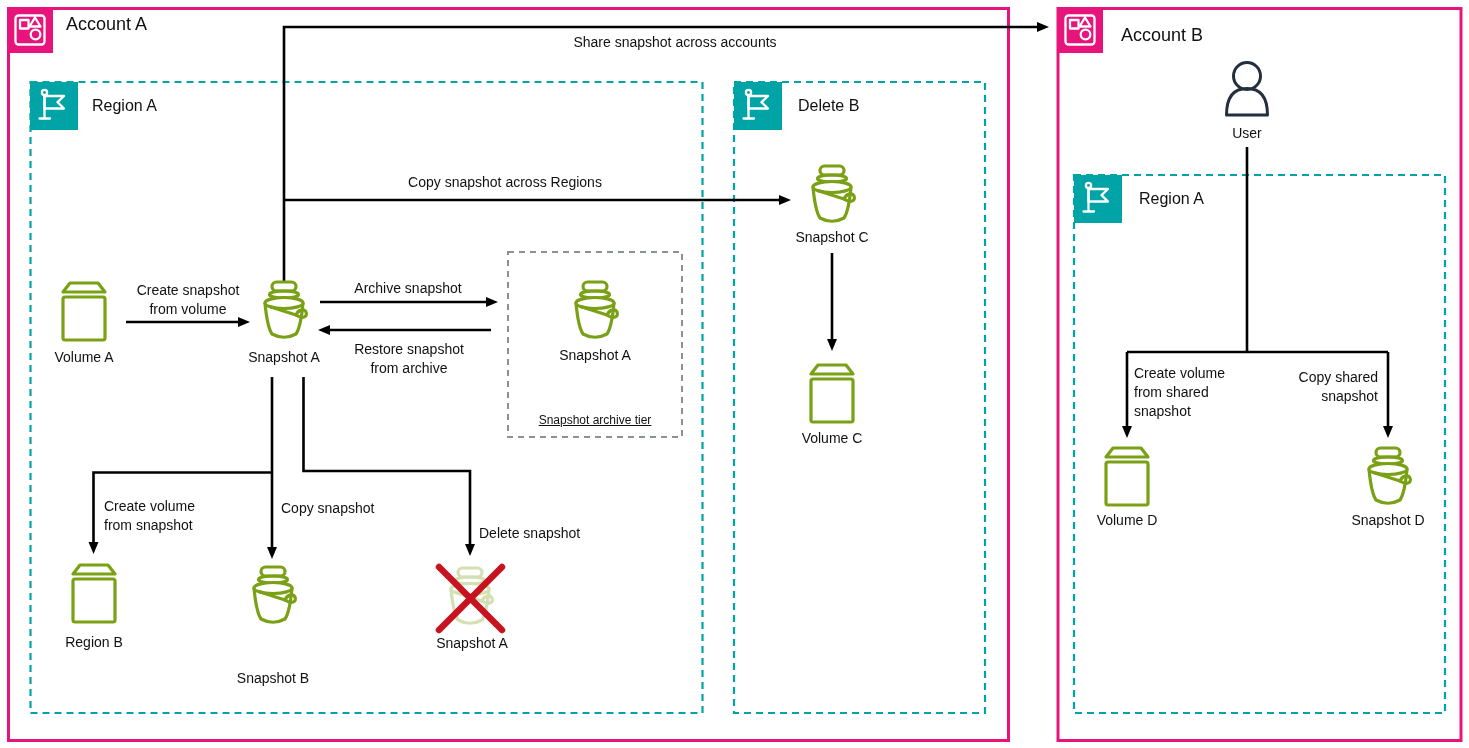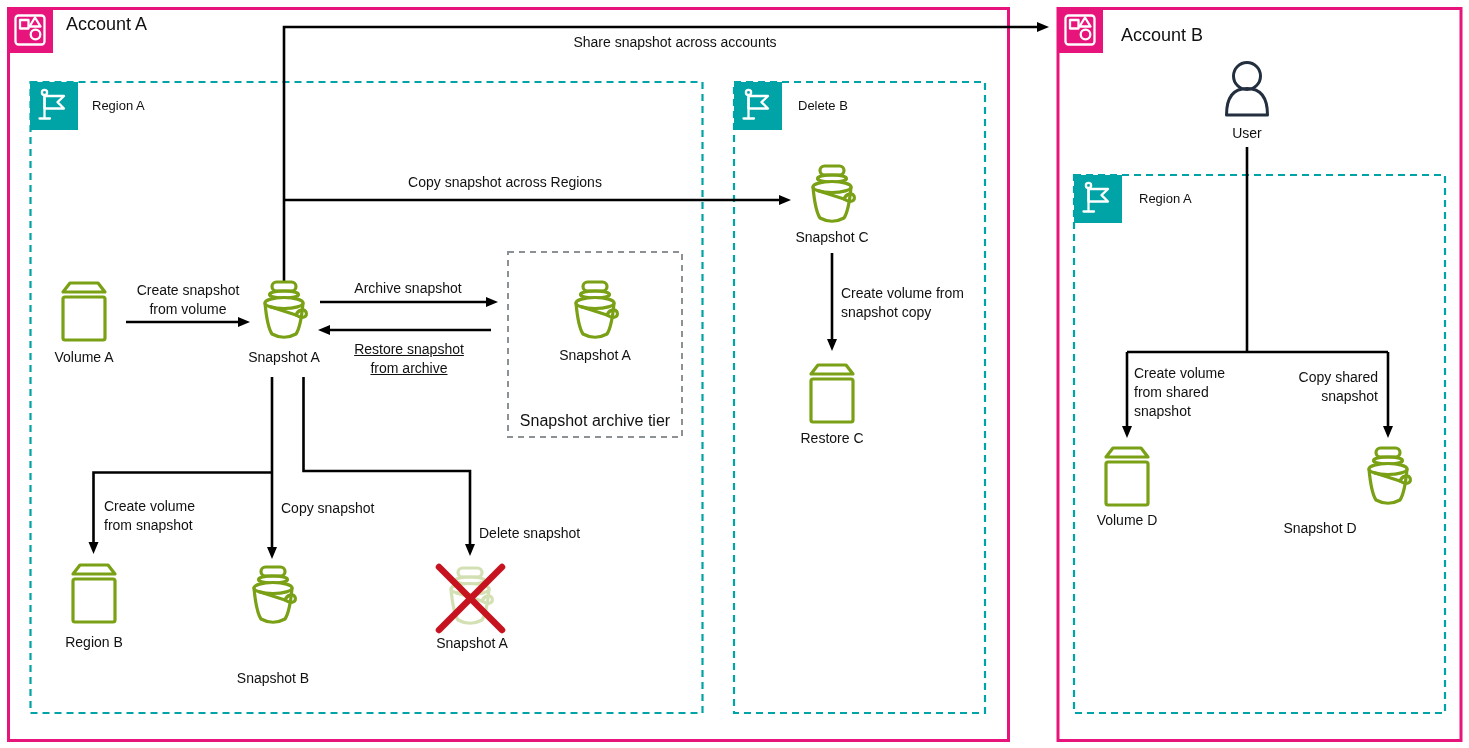--- a/index.html
+++ b/index.html
@@ -3,22 +3,22 @@
 <meta charset="utf-8">
 <style>
   html,body{margin:0;padding:0;background:#fff;}
   #stage{position:relative;width:1469px;height:748px;background:#fff;overflow:hidden;
          font-family:"Liberation Sans",sans-serif;color:#111;}
   #stage svg{position:absolute;left:0;top:0;}
   .lbl{position:absolute;font-size:14px;line-height:19px;white-space:nowrap;}
   .ctr{transform:translateX(-50%);text-align:center;}
   .rgt{text-align:right;}
   .ttl{font-size:18px;font-weight:400;}
-  .rttl{font-size:13px;}
-  .attl{font-size:16px;}
+  .rttl{font-size:16px;}
+  .attl{font-size:12px;text-decoration:underline;}
   
   .acct{fill:none;stroke:#E7157B;stroke-width:3;}
   .regn{fill:none;stroke:#00A4A6;stroke-width:2.2;stroke-dasharray:7 5;}
   .arch{fill:none;stroke:#8C9196;stroke-width:2;stroke-dasharray:6 5;}
   .conn{fill:none;stroke:#000;stroke-width:2.6;}
   .res{fill:#fff;stroke:#7AA116;stroke-width:3.2;stroke-linejoin:round;stroke-linecap:round;}
   .resopen{fill:none;}
   .faded{opacity:.32;}
   .xdel{stroke:#C7131F;stroke-width:6.5;stroke-linecap:round;}
   .whiteic{fill:none;stroke:#fff;stroke-width:2.3;stroke-linejoin:round;stroke-linecap:round;}
@@ -125,49 +125,45 @@
 <div class="lbl rttl" style="left:1139px;top:189px;">Region A</div>
 <div class="lbl attl ctr" style="left:595px;top:411px;">Snapshot archive tier</div>
 
 <div class="lbl ctr" style="left:675px;top:33px;">Share snapshot across accounts</div>
 <div class="lbl ctr" style="left:505px;top:173px;">Copy snapshot across Regions</div>
 <div class="lbl ctr" style="left:188px;top:281px;">
   <div>Create snapshot</div>
   <div>from volume</div>
 </div>
 <div class="lbl ctr" style="left:408px;top:279px;">Archive snapshot</div>
-<div class="lbl ctr" style="left:409px;top:340px;text-decoration:underline;">
+<div class="lbl ctr" style="left:409px;top:340px;">
   <div>Restore snapshot</div>
   <div>from archive</div>
 </div>
 <div class="lbl" style="left:104px;top:497px;">
   <div>Create volume</div>
   <div>from snapshot</div>
 </div>
 <div class="lbl" style="left:281px;top:499px;">Copy snapshot</div>
 <div class="lbl" style="left:479px;top:499px;margin-top:25px;">Delete snapshot</div>
-<div class="lbl" style="left:841px;top:284px;">
-  <div>Create volume from</div>
-  <div>snapshot copy</div>
-</div>
 <div class="lbl" style="left:1134px;top:364px;">
   <div>Create volume</div>
   <div>from shared</div>
   <div>snapshot</div>
 </div>
 <div class="lbl rgt" style="right:91px;top:368px;">
   <div>Copy shared</div>
   <div>snapshot</div>
 </div>
 
 <div class="lbl ctr" style="left:84px;top:348px;">Volume A</div>
 <div class="lbl ctr" style="left:284px;top:348px;">Snapshot A</div>
 <div class="lbl ctr" style="left:595px;top:346px;">Snapshot A</div>
 <div class="lbl ctr" style="left:94px;top:633px;">Region B</div>
 <div class="lbl ctr" style="left:273px;top:633px;margin-top:36px;">Snapshot B</div>
 <div class="lbl ctr" style="left:472px;top:634px;">Snapshot A</div>
 <div class="lbl ctr" style="left:832px;top:228px;">Snapshot C</div>
-<div class="lbl ctr" style="left:832px;top:429px;">Restore C</div>
+<div class="lbl ctr" style="left:832px;top:429px;">Volume C</div>
 <div class="lbl ctr" style="left:1247px;top:124px;">User</div>
 <div class="lbl ctr" style="left:1127px;top:511px;">Volume D</div>
-<div class="lbl ctr" style="left:1320px;top:511px;margin-top:8px;">Snapshot D</div>
+<div class="lbl ctr" style="left:1388px;top:511px;">Snapshot D</div>
 
 </div>
 
 </body></html>

